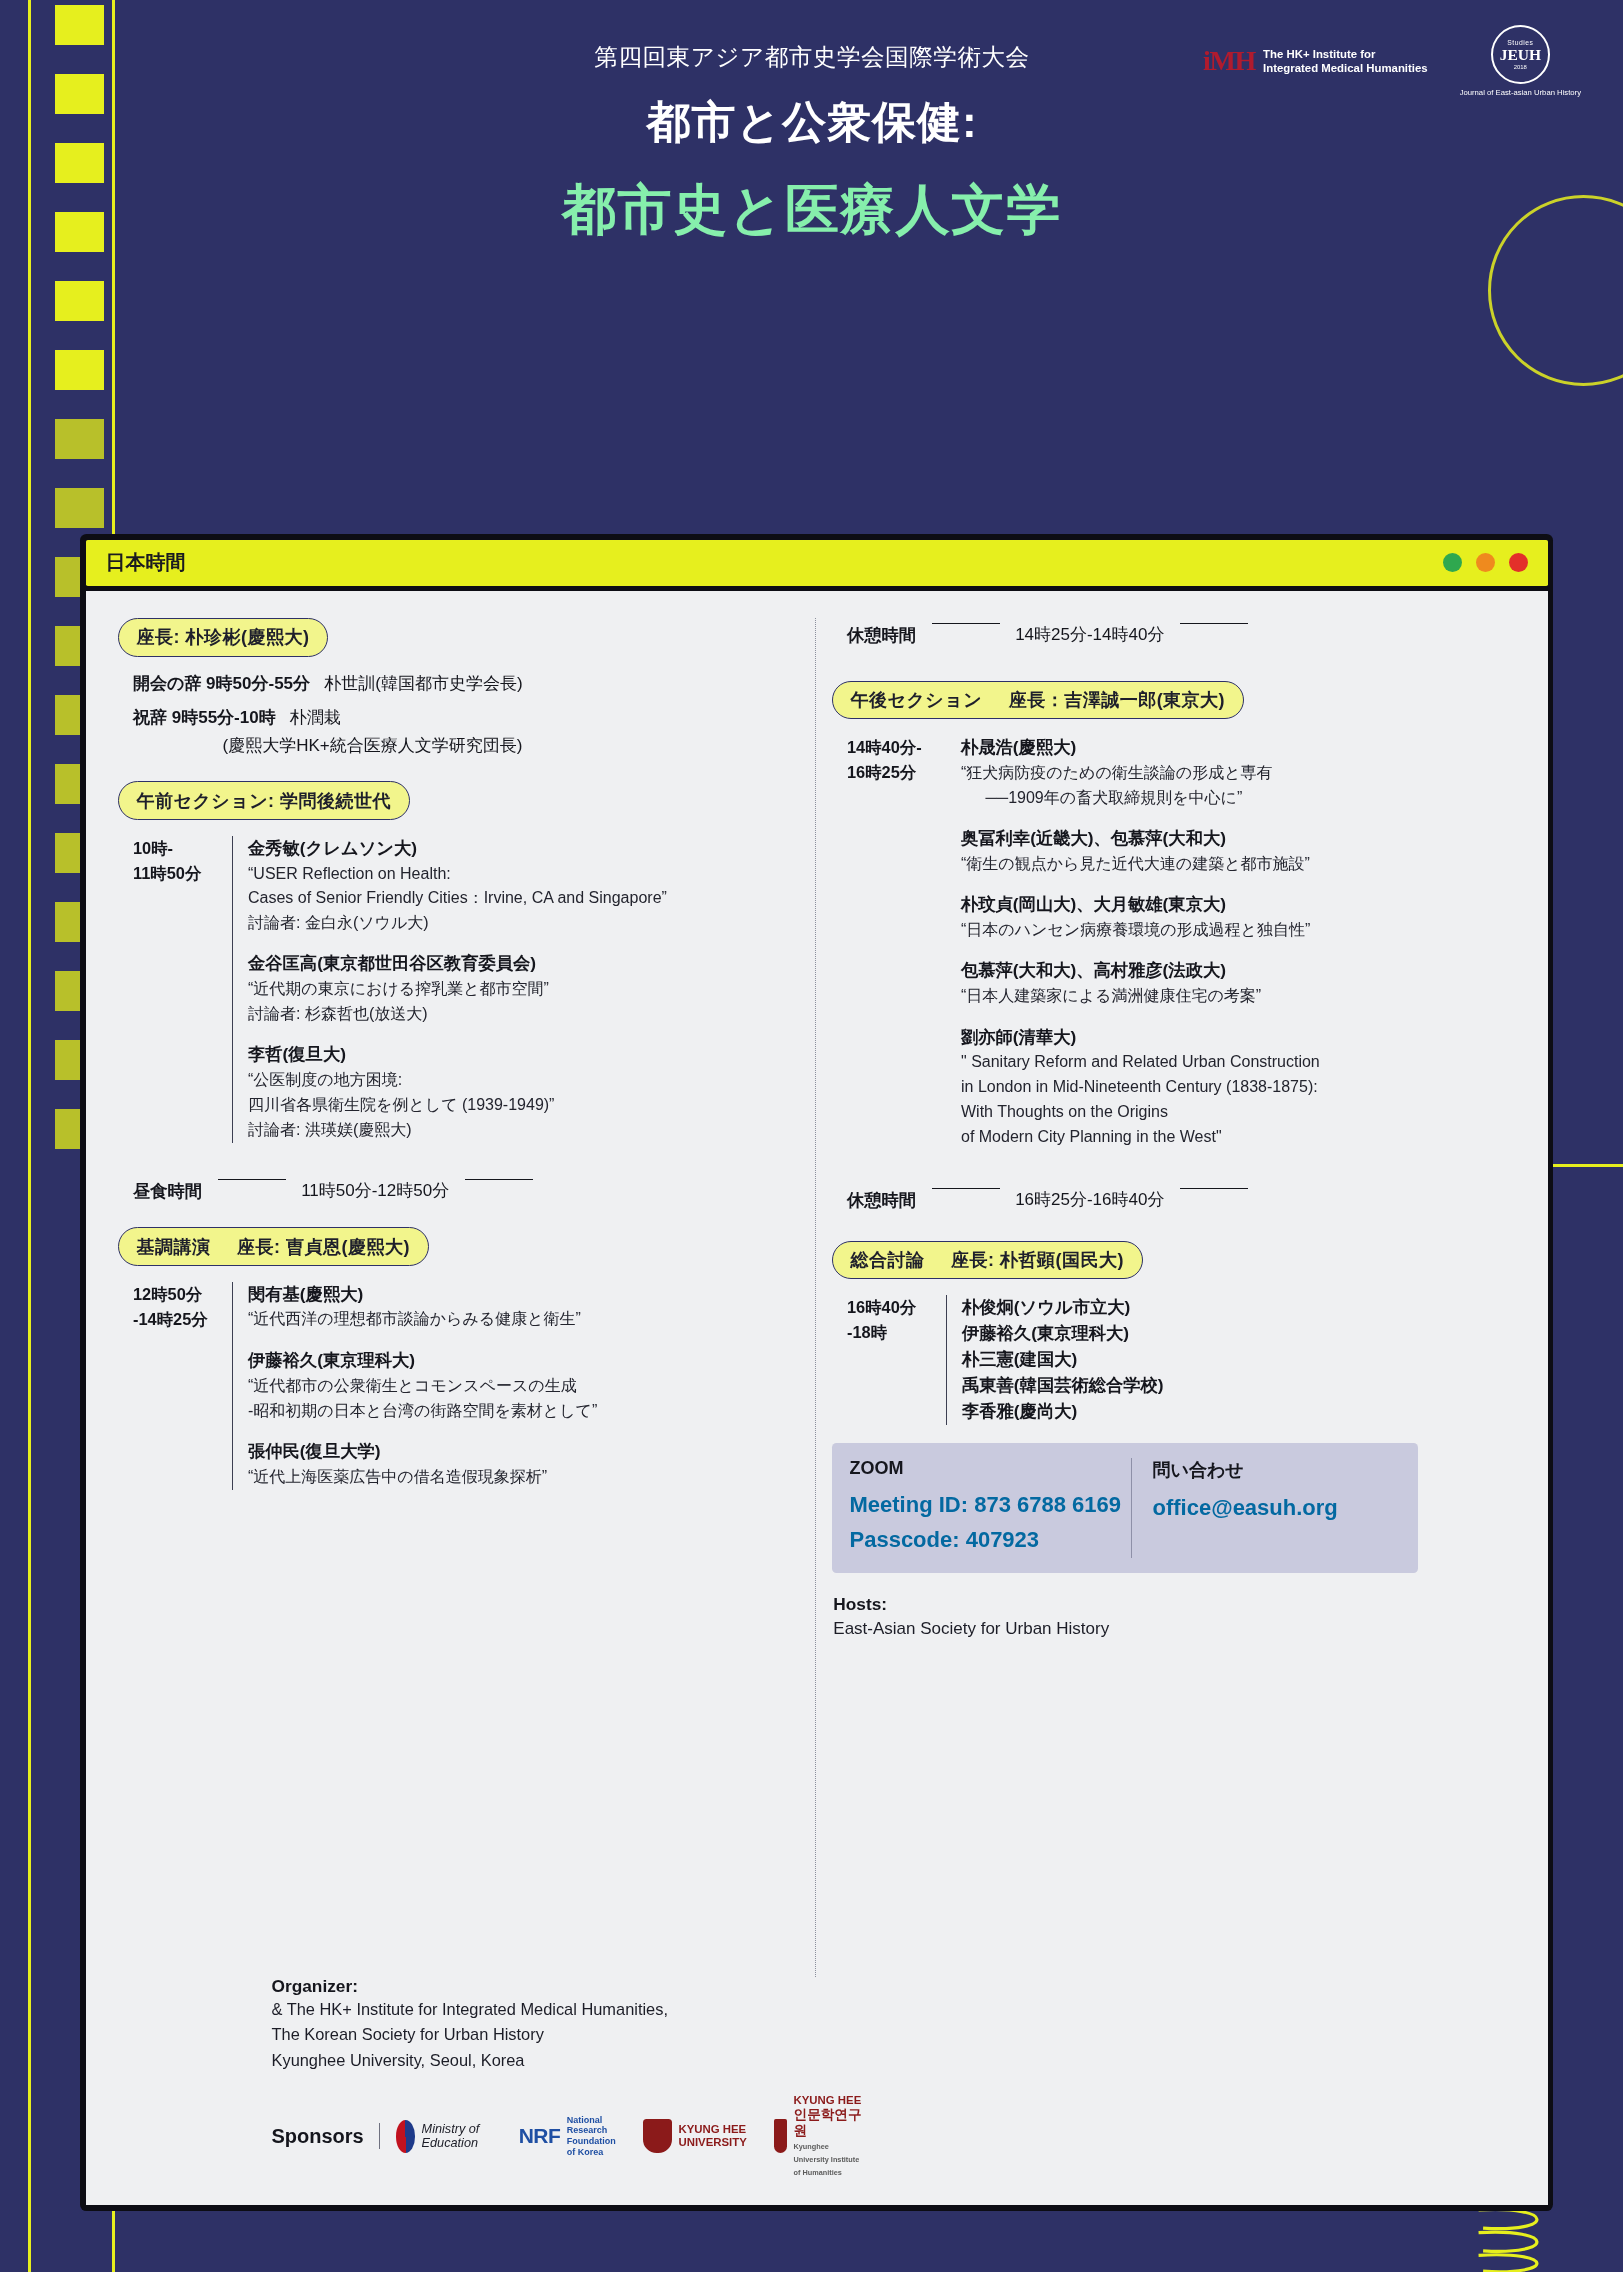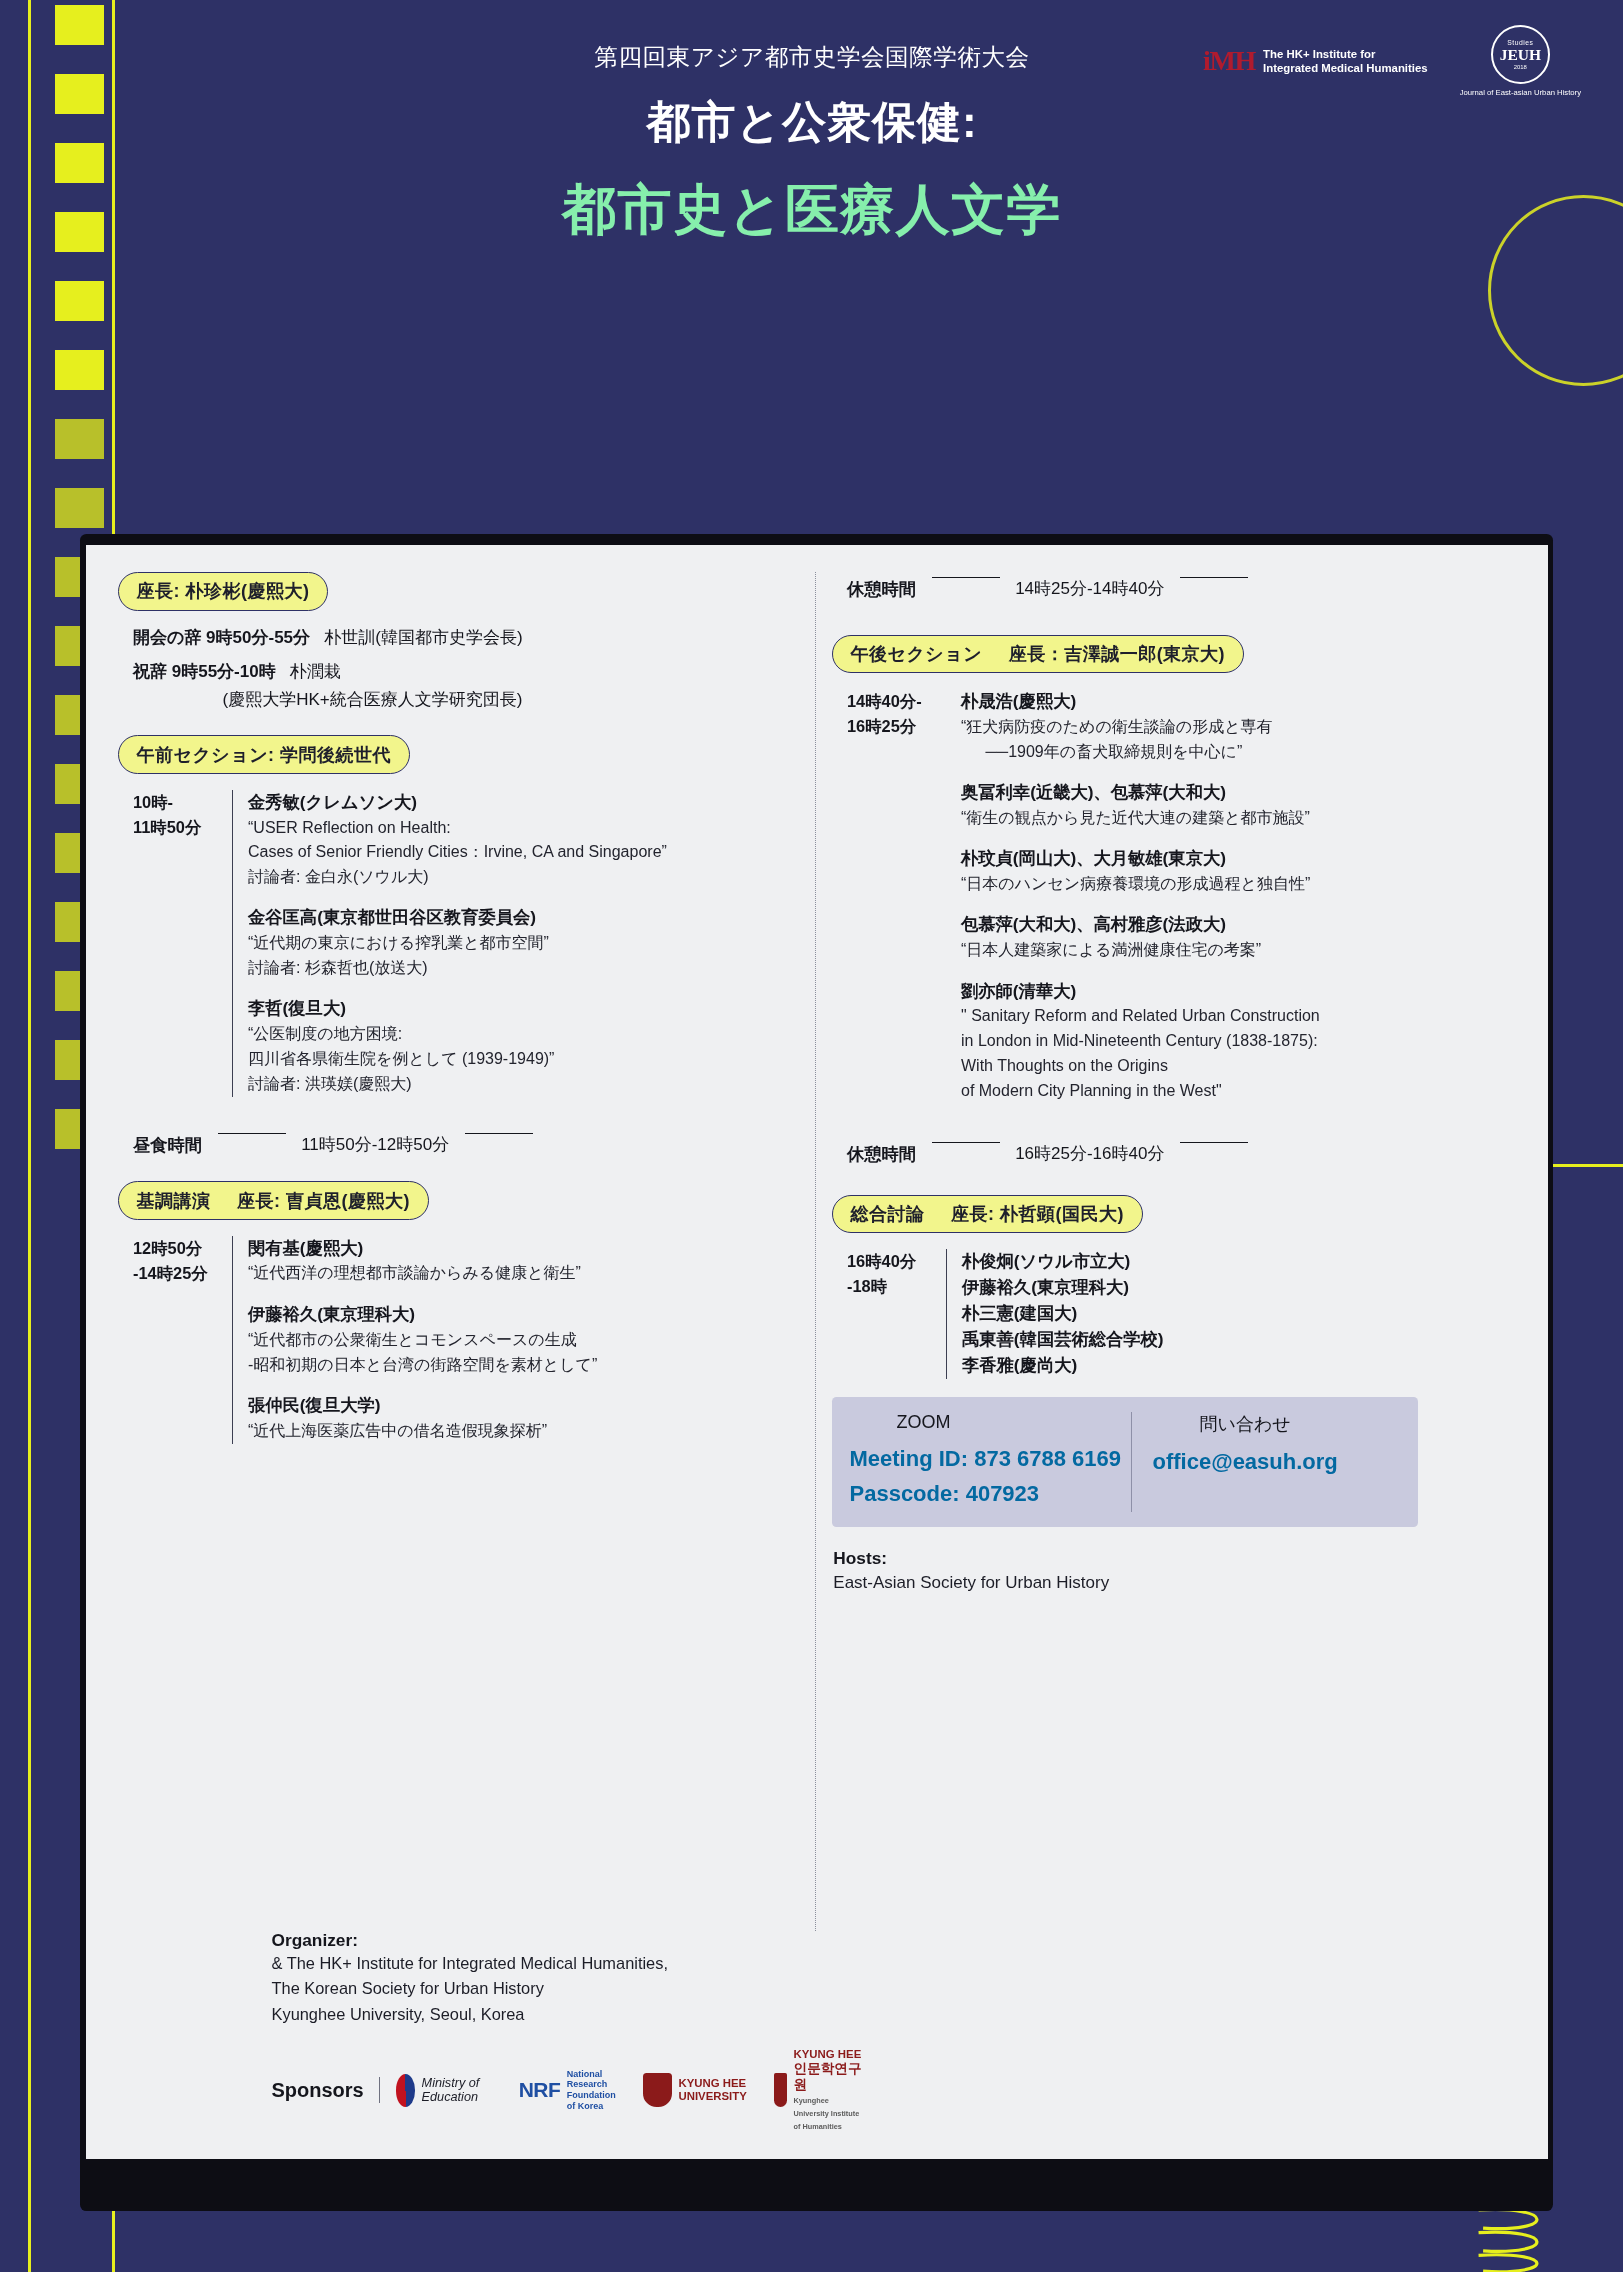--- a/index.html
+++ b/index.html
@@ -148,21 +148,21 @@
   .break-row .rule { width: 68px; height: 1.4px; background: #15161d; }
   .break-row .rng { font-size: 17px; color: #15161d; }
 
   
   .info-box {
     margin-top: 18px; background: #c9cade; border-radius: 4.5px;
     display: flex; padding: 15.5px 18px; width: 586px;
   }
   .info-box .zoom-col { width: 282px; border-right: 1.4px solid #8e90a8; }
   .info-box .contact-col { padding-left: 21px; }
-  .ib-title { font-size: 18px; font-weight: normal; color: #15161d; margin-bottom: 8.2px; margin-left: 47px; }
+  .ib-title { font-size: 18px; font-weight: bold; color: #15161d; margin-bottom: 8.2px; }
   .ib-line { font-size: 22px; color: #0369a1; line-height: 1.6; font-weight: bold; }
 
   .hosts { margin-top: 21px; margin-left: 1.8px; }
   .hosts .h-title { font-size: 17.3px; font-weight: bold; color: #15161d; }
   .hosts .h-line { font-size: 17px; color: #1c1d27; margin-top: 3.6px; }
 
   
   .footer-left { position: absolute; left: 186px; bottom: 27px; width: 591px; }
   .org-title { font-size: 17.3px; font-weight: bold; color: #15161d; }
   .org-line { font-size: 16.4px; color: #1c1d27; line-height: 1.55; }
@@ -244,20 +244,28 @@
 </div>
 
 <div class="header">
   <div class="conf-line">第四回東アジア都市史学会国際学術大会</div>
   <div class="title-1">都市と公衆保健:</div>
   <div class="title-2">都市史と医療人文学</div>
 </div>
 
 <div class="window">
 
+  <div class="titlebar">
+    <span class="titlebar-label">日本時間</span>
+    <span class="dots">
+      <span class="dot green"></span>
+      <span class="dot orange"></span>
+      <span class="dot red"></span>
+    </span>
+  </div>
 
   <div class="paper">
     <div class="columns">
 
       <div class="col-left">
 
         <div class="chip-row">
           <span class="chip">座長: 朴珍彬(慶熙大)</span>
         </div>
 

